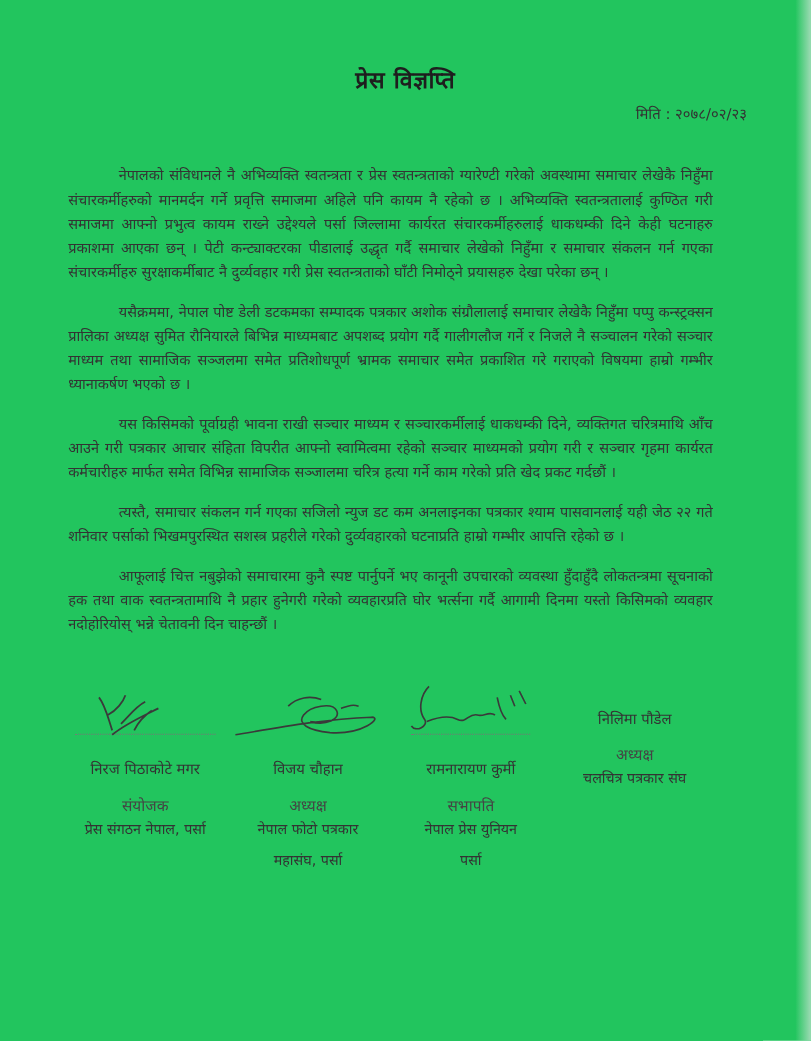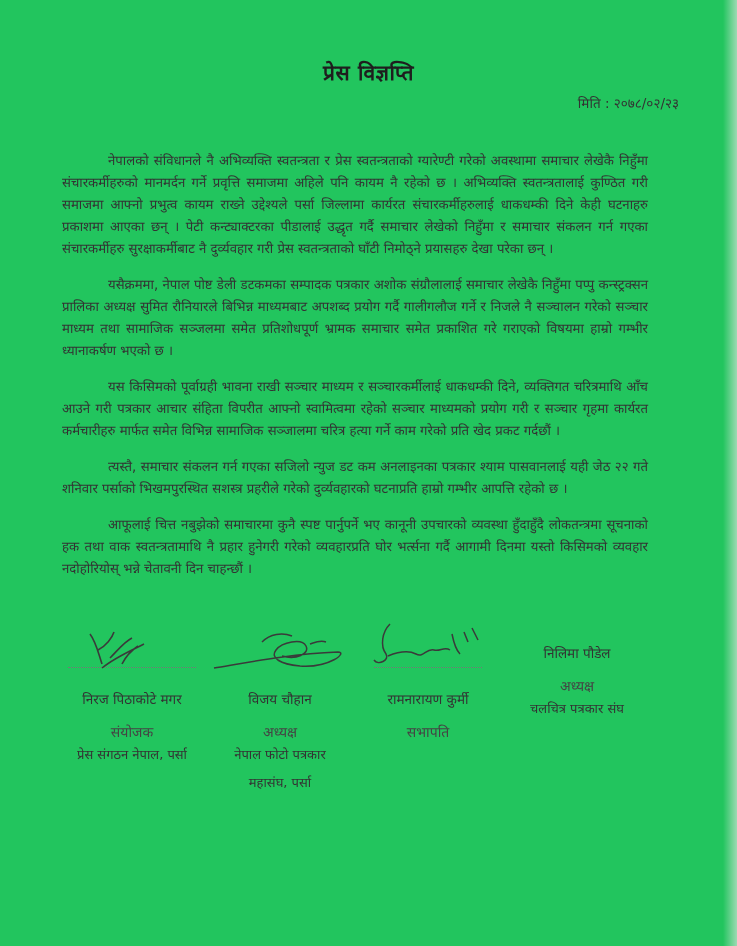--- a/index.html
+++ b/index.html
@@ -80,20 +80,24 @@
 
     <div class="sig" style="left:306px; width:120px;">
       <div class="sig-mark">
         <div class="dots"></div>
         <svg width="130" height="50" viewBox="0 0 130 50" style="top:-8px">
           <path d="M22 4 C14 12, 12 26, 18 34 C22 40, 10 46, 6 40 M20 36 C30 32, 40 30, 48 34 C56 38, 58 28, 66 30 C72 32, 76 26, 82 30 M84 14 C86 24, 88 30, 92 34 M96 12 L100 22 M104 8 L110 20" stroke="#3a3a3a" stroke-width="1.5" fill="none"></path>
         </svg>
       </div>
       <div class="sig-name">रामनारायण कुर्मी</div>
       <div class="sig-role">सभापति</div>
+      <div class="sig-org">
+        <div>नेपाल प्रेस युनियन</div>
+        <div>पर्सा</div>
+      </div>
     </div>
 
     <div class="sig" style="left:450px; width:130px;">
       <div class="sig-name">निलिमा पौडेल</div>
       <div class="sig-role">अध्यक्ष</div>
       <div class="sig-org">चलचित्र पत्रकार संघ</div>
     </div>
   </div>
 </div>
 

